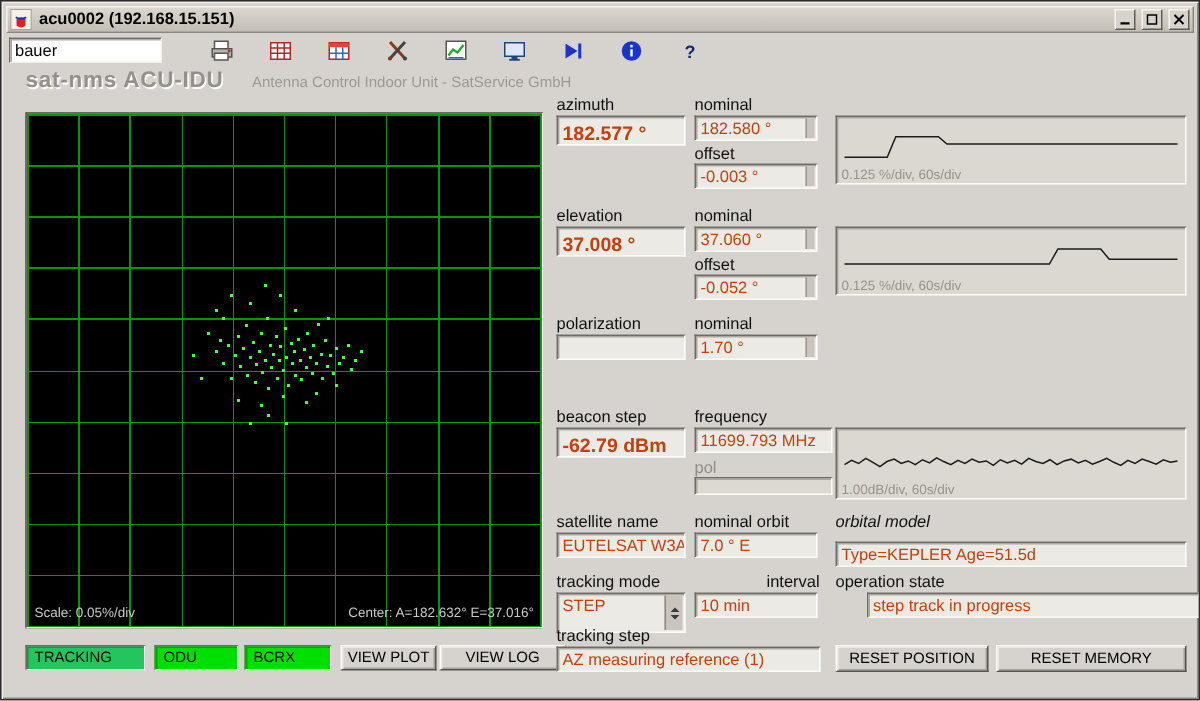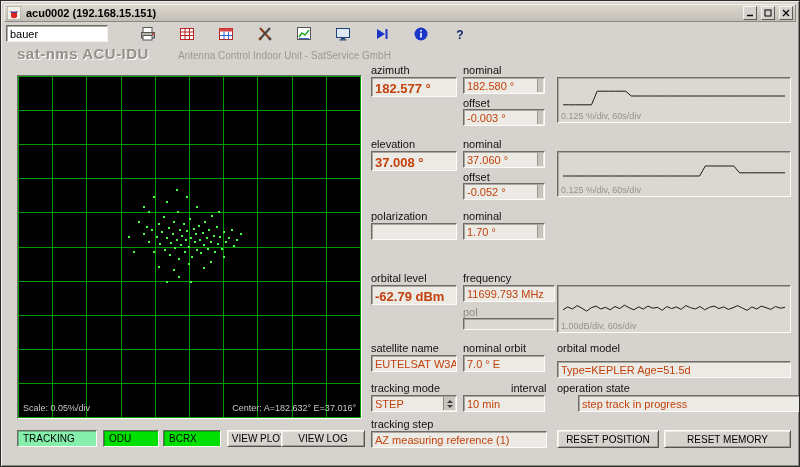--- a/index.html
+++ b/index.html
@@ -25,21 +25,21 @@
                 border:1px solid; border-color:#6e6b66 #f4f1ea #f4f1ea #6e6b66;
                 box-shadow: inset 1px 1px 0 #b0ada6;
                 font:11px "Liberation Sans", sans-serif; padding:0 3px; }
   .tool-icon { width:19px; height:18px; background:transparent; border:1px solid transparent;
                display:flex; align-items:center; justify-content:center; padding:0; }
   .tool-icon.first { margin-left:10px; }
 
   
   .hdr-title { position:absolute; left:16px; top:44px; font-size:15px; font-weight:bold;
                color:#94908a; text-shadow:1px 1px 0 #ffffff; letter-spacing:0.5px; }
-  .hdr-sub { position:absolute; left:167px; top:49px; font-size:10px; color:#9d9991;margin-left:10px; }
+  .hdr-sub { position:absolute; left:167px; top:49px; font-size:10px; color:#9d9991; }
 
   
   .plot { position:absolute; left:16px; top:74px; width:345px; height:344px; background:#000;
           border:1px solid; border-color:#6e6b66 #fcfbf7 #fcfbf7 #6e6b66; }
   .plot svg { position:absolute; left:0; top:0; }
   .plot-label { position:absolute; font-size:9px; color:#c9c9c9; z-index:2; }
 
   
   .ind { position:absolute; height:17px; border:1px solid;
          border-color:#6e6b66 #fcfbf7 #fcfbf7 #6e6b66; box-shadow: inset 1px 1px 0 rgba(0,0,0,.25);
@@ -280,25 +280,25 @@
         <rect x="125" y="130" width="2" height="2" fill="#44ff44"></rect>
         <rect x="135" y="120" width="2" height="2" fill="#44ff44"></rect>
         <rect x="158" y="113" width="2" height="2" fill="#44ff44"></rect>
         <rect x="172" y="205" width="2" height="2" fill="#44ff44"></rect>
         <rect x="148" y="205" width="2" height="2" fill="#44ff44"></rect>
       </svg>
     <span class="plot-label" style="left:5px;bottom:5px;">Scale: 0.05%/div</span>
     <span class="plot-label" style="right:5px;bottom:5px;">Center: A=182.632° E=37.016°</span>
   </div>
 
-  <div class="ind" style="left: 16px; top: 429px; width: 80px; background: #86efac;">TRACKING</div>
+  <div class="ind" style="left: 16px; top: 429px; width: 80px; background: #22c55e;">TRACKING</div>
   <div class="ind" style="left: 102px; top: 429px; width: 56px; background: rgb(0, 224, 0);">ODU</div>
   <div class="ind" style="left: 162px; top: 429px; width: 58px; background: rgb(0, 224, 0);">BCRX</div>
   <div class="btn" style="left:226px;top:429px;width:64px;height:17px;">VIEW PLOT</div>
-  <div class="btn" style="left:280px;top:429px;width:84px;height:17px;">VIEW LOG</div>
+  <div class="btn" style="left:292px;top:429px;width:84px;height:17px;">VIEW LOG</div>
 
   <span class="lbl" style="left:370px;top:63px;">azimuth</span>
   <div class="fld big" style="left:370px;top:76px;width:86px;height:20px;">182.577 °</div>
   <span class="lbl" style="left:462px;top:63px;">nominal</span>
   <div class="fld spin" style="left:462px;top:76px;width:82px;height:17px;">182.580 °</div>
   <span class="lbl" style="left:462px;top:96px;">offset</span>
   <div class="fld spin" style="left:462px;top:108px;width:82px;height:17px;">-0.003 °</div>
   <div class="chartbox" style="left:556px;top:76px;width:234px;height:46px;">
     <svg width="228" height="40" viewBox="0 0 228 40">
         <polyline points="3.0,24.8 8.7,24.8 14.4,24.8 20.1,24.8 25.8,24.8 31.5,24.8 37.2,11.2 42.8,11.2 48.5,11.2 54.2,11.2 59.9,11.2 65.6,11.2 71.3,16.0 77.0,16.0 82.7,16.0 88.4,16.0 94.1,16.0 99.8,16.0 105.5,16.0 111.2,16.0 116.8,16.0 122.5,16.0 128.2,16.0 133.9,16.0 139.6,16.0 145.3,16.0 151.0,16.0 156.7,16.0 162.4,16.0 168.1,16.0 173.8,16.0 179.5,16.0 185.2,16.0 190.8,16.0 196.5,16.0 202.2,16.0 207.9,16.0 213.6,16.0 219.3,16.0 225.0,16.0" fill="none" stroke="#1a1a1a" stroke-width="1"></polyline>
@@ -317,42 +317,42 @@
         <polyline points="3.0,22.0 8.7,22.0 14.4,22.0 20.1,22.0 25.8,22.0 31.5,22.0 37.2,22.0 42.8,22.0 48.5,22.0 54.2,22.0 59.9,22.0 65.6,22.0 71.3,22.0 77.0,22.0 82.7,22.0 88.4,22.0 94.1,22.0 99.8,22.0 105.5,22.0 111.2,22.0 116.8,22.0 122.5,22.0 128.2,22.0 133.9,22.0 139.6,22.0 145.3,12.0 151.0,12.0 156.7,12.0 162.4,12.0 168.1,12.0 173.8,12.0 179.5,18.8 185.2,18.8 190.8,18.8 196.5,18.8 202.2,18.8 207.9,18.8 213.6,18.8 219.3,18.8 225.0,18.8" fill="none" stroke="#1a1a1a" stroke-width="1"></polyline>
       </svg>
     <span class="chart-caption">0.125 %/div, 60s/div</span>
   </div>
 
   <span class="lbl" style="left:370px;top:209px;">polarization</span>
   <div class="fld" style="left:370px;top:222px;width:86px;height:17px;"></div>
   <span class="lbl" style="left:462px;top:209px;">nominal</span>
   <div class="fld spin" style="left:462px;top:222px;width:82px;height:17px;">1.70 °</div>
 
-  <span class="lbl" style="left:370px;top:271px;">orbital level</span>
+  <span class="lbl" style="left:370px;top:271px;">beacon step</span>
   <div class="fld big" style="left:370px;top:284px;width:86px;height:20px;">-62.79 dBm</div>
   <span class="lbl" style="left:462px;top:271px;">frequency</span>
   <div class="fld" style="left:462px;top:284px;width:92px;height:17px;">11699.793 MHz</div>
   <span class="lbl dim" style="left:462px;top:305px;">pol</span>
   <div class="fld disabled" style="left:462px;top:317px;width:92px;height:12px;"></div>
   <div class="chartbox" style="left:556px;top:284px;width:234px;height:48px;">
     <svg width="228" height="42" viewBox="0 0 228 42">
         <polyline points="3.0,21.8 7.7,18.9 12.4,21.0 17.2,17.6 21.9,20.2 26.6,23.1 31.3,19.7 36.1,18.1 40.8,21.0 45.5,19.3 50.2,21.8 55.0,18.5 59.7,20.6 64.4,17.2 69.1,19.7 73.9,21.8 78.6,18.9 83.3,21.0 88.0,18.1 92.7,20.2 97.5,19.3 102.2,22.3 106.9,18.5 111.6,20.6 116.4,18.9 121.1,21.4 125.8,17.6 130.5,19.7 135.3,21.0 140.0,18.5 144.7,21.8 149.4,19.3 154.1,18.1 158.9,20.6 163.6,18.9 168.3,21.4 173.0,19.7 177.8,17.6 182.5,20.2 187.2,22.3 191.9,18.9 196.7,21.0 201.4,18.1 206.1,19.7 210.8,21.4 215.6,18.5 220.3,20.2 225.0,19.3" fill="none" stroke="#1a1a1a" stroke-width="1"></polyline>
       </svg>
     <span class="chart-caption">1.00dB/div, 60s/div</span>
   </div>
 
   <span class="lbl" style="left:370px;top:341px;">satellite name</span>
   <div class="fld" style="left:370px;top:354px;width:86px;height:17px;">EUTELSAT W3A</div>
   <span class="lbl" style="left:462px;top:341px;">nominal orbit</span>
   <div class="fld" style="left:462px;top:354px;width:82px;height:17px;">7.0 ° E</div>
-  <span class="lbl" style="left:556px;top:341px;">orbital model</span>
+  <span class="lbl" style="left:556px;top:341px;font-style:italic;">orbital model</span>
   <div class="fld" style="left:556px;top:360px;width:234px;height:17px;">Type=KEPLER Age=51.5d</div>
 
   <span class="lbl" style="left:370px;top:381px;">tracking mode</span>
-  <div class="fld" style="left:370px;top:394px;width:86px;height:17px;">
+  <div class="fld" style="left:370px;top:394px;width:86px;height:27px;">
     <span>STEP</span>
     <span class="grip"></span>
   </div>
   <span class="lbl" style="left:462px;top:381px;padding-left:48px;">interval</span>
   <div class="fld" style="left:462px;top:394px;width:82px;height:17px;">10 min</div>
   <span class="lbl" style="left:556px;top:381px;">operation state</span>
   <div class="fld" style="left:556px;top:394px;width:234px;height:17px;margin-left:21px;">step track in progress</div>
 
   <span class="lbl" style="left:370px;top:417px;">tracking step</span>
   <div class="fld" style="left:370px;top:430px;width:176px;height:17px;">AZ measuring reference (1)</div>

